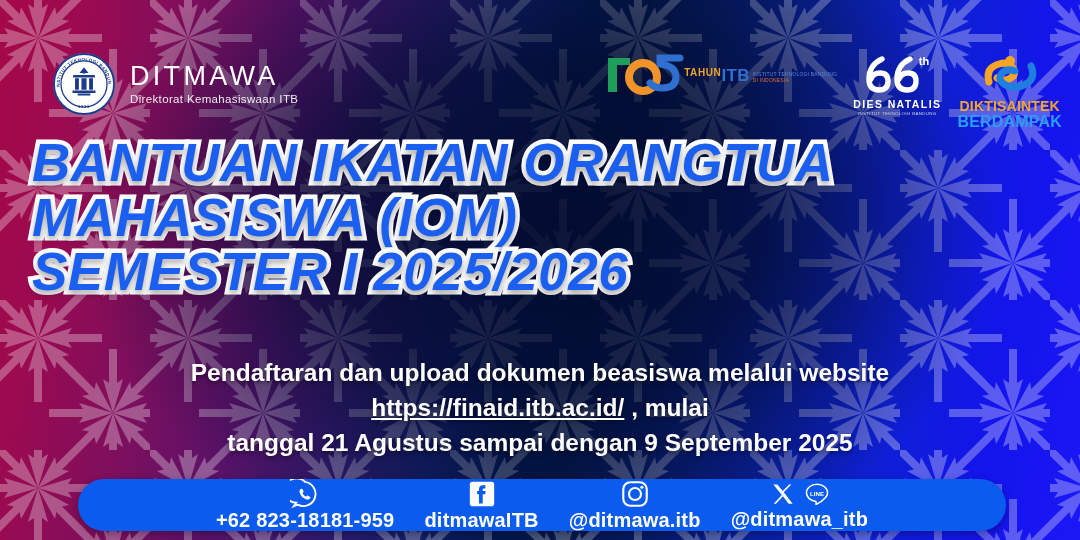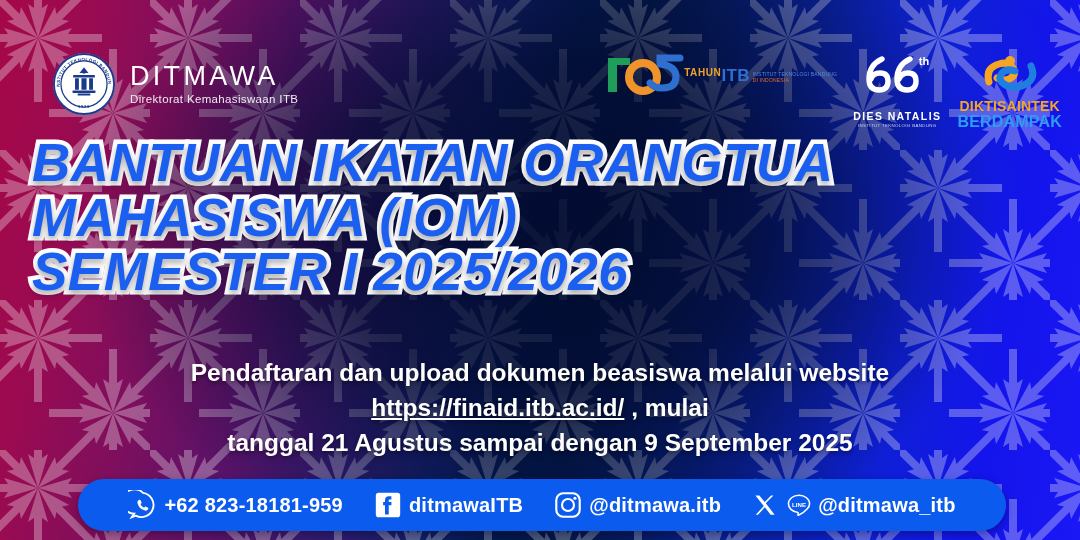--- a/index.html
+++ b/index.html
@@ -52,21 +52,21 @@
 
   .l105-row{display:flex;align-items:center;height:46px;}
   .l105-txt{margin-top:2px;display:flex;flex-direction:row;align-items:flex-start;line-height:1;}
   .l105-tahun{color:#f0a32a;font-size:10px;font-weight:700;letter-spacing:.6px;}
   .l105-itb{display:flex;align-items:flex-end;gap:3px;}
   .l105-itb b{color:#2f6fd0;font-size:17px;font-weight:700;letter-spacing:.3px;line-height:.95;}
   .l105-itb i{font-style:normal;color:#5588d8;font-size:5px;letter-spacing:.2px;line-height:1.25;
               display:flex;flex-direction:column;padding-bottom:1px;}
   .l105-itb i span:last-child{color:#e06a2a;}
 
-  .dies-txt{display:flex;flex-direction:column;align-items:center;line-height:1;margin-top:15px;}
+  .dies-txt{display:flex;flex-direction:column;align-items:center;line-height:1;margin-top:3px;}
   .dies-main{color:#fff;font-size:10.5px;font-weight:700;letter-spacing:1.4px;}
   .dies-sub{color:#cfd6e8;font-size:4.4px;letter-spacing:.35px;margin-top:2px;}
 
   .dik-txt{display:flex;flex-direction:column;align-items:center;line-height:1.04;margin-top:3px;}
   .dik-1{color:#f5a524;font-size:14px;font-weight:700;letter-spacing:.2px;}
   .dik-2{color:#2e9cf0;font-size:16px;font-weight:700;letter-spacing:.2px;}
 
   
   #headline{
     position:absolute;left:0;right:0;top:136px;
@@ -87,21 +87,21 @@
   #body-copy .ln{display:block;}
   .url{text-decoration:underline;text-underline-offset:2px;}
 
   
   #contact{
     position:absolute;left:78px;top:479px;width:928px;height:52px;
     background:#0b5bee;border-radius:26px;
     display:flex;align-items:center;justify-content:center;gap:30px;
     box-shadow:0 3px 8px rgba(0,0,0,.32);
   }
-  .c-item{display:flex;align-items:center;gap:6px;}
+  .c-item{display:flex;align-items:center;gap:0;flex-direction:column;}
   .c-item .lbl{color:#fff;font-size:20px;font-weight:600;letter-spacing:.2px;white-space:nowrap;}
   .c-icons{display:flex;align-items:center;gap:7px;}
   .ic{display:block;flex:0 0 auto;}
 </style>
 </head>
 <body>
 
 <div id="banner">
 
   <div id="pattern">

